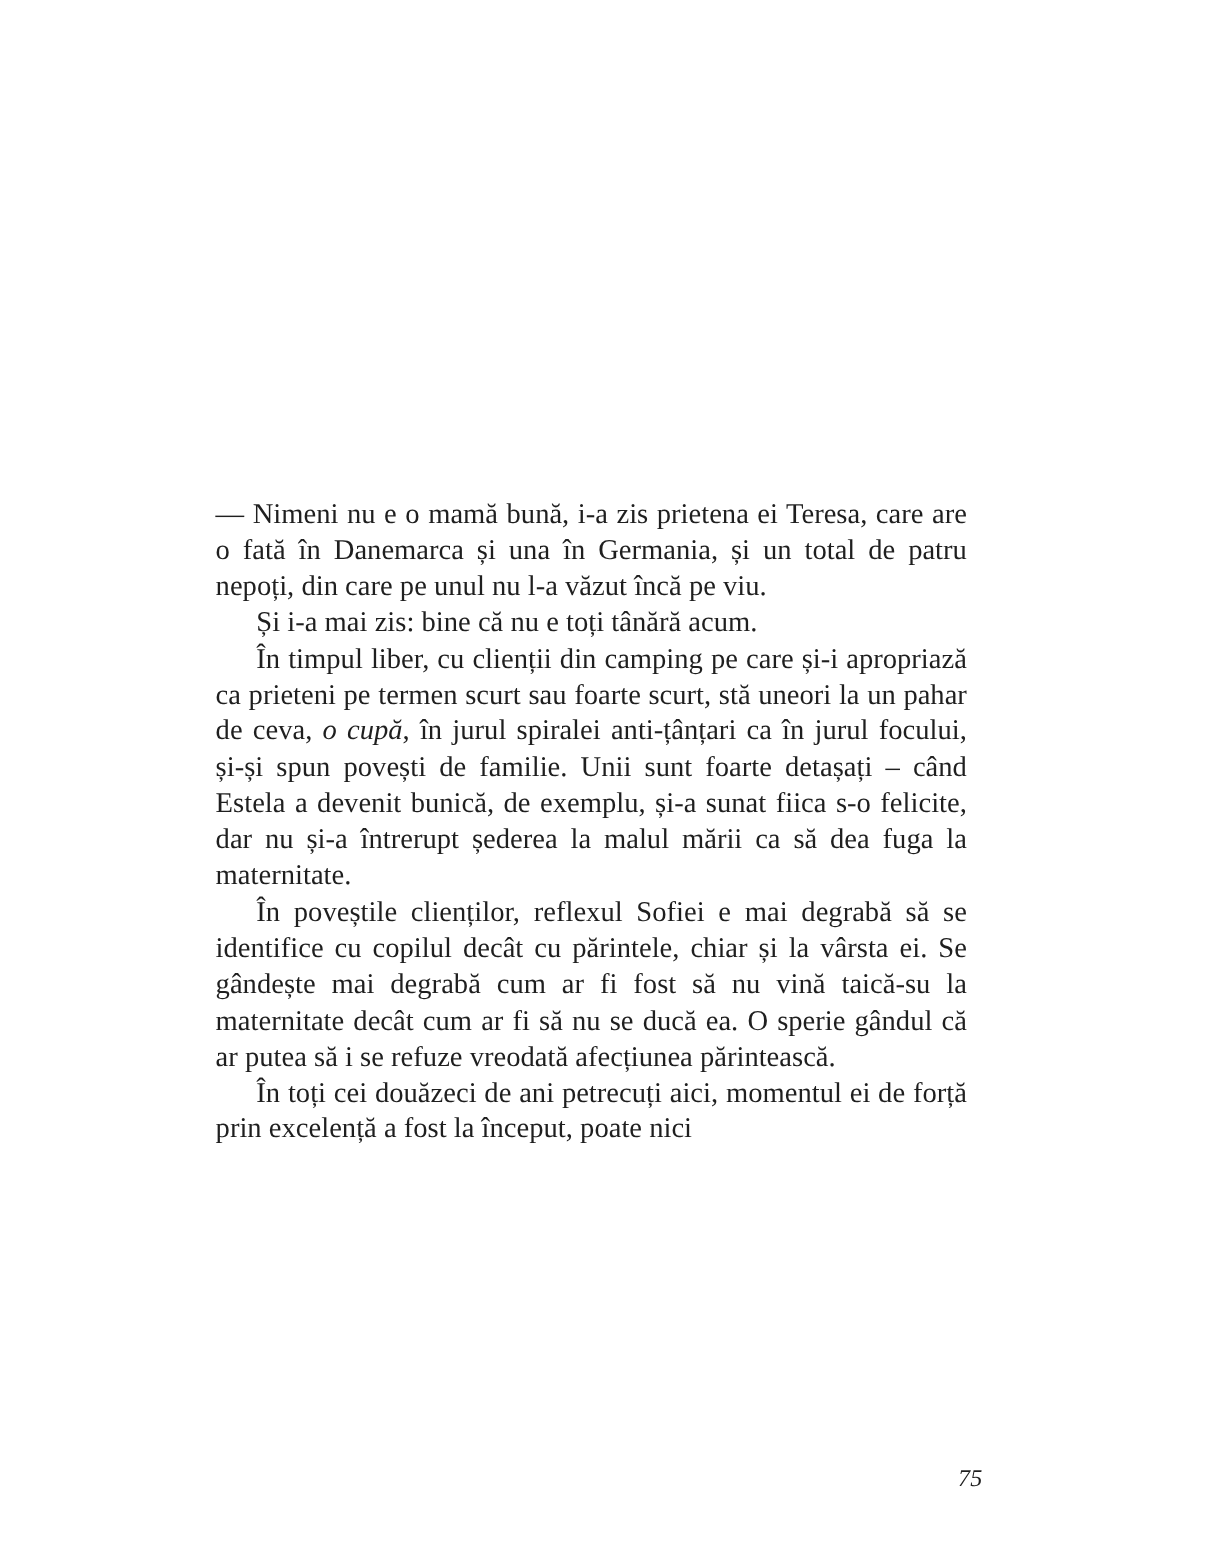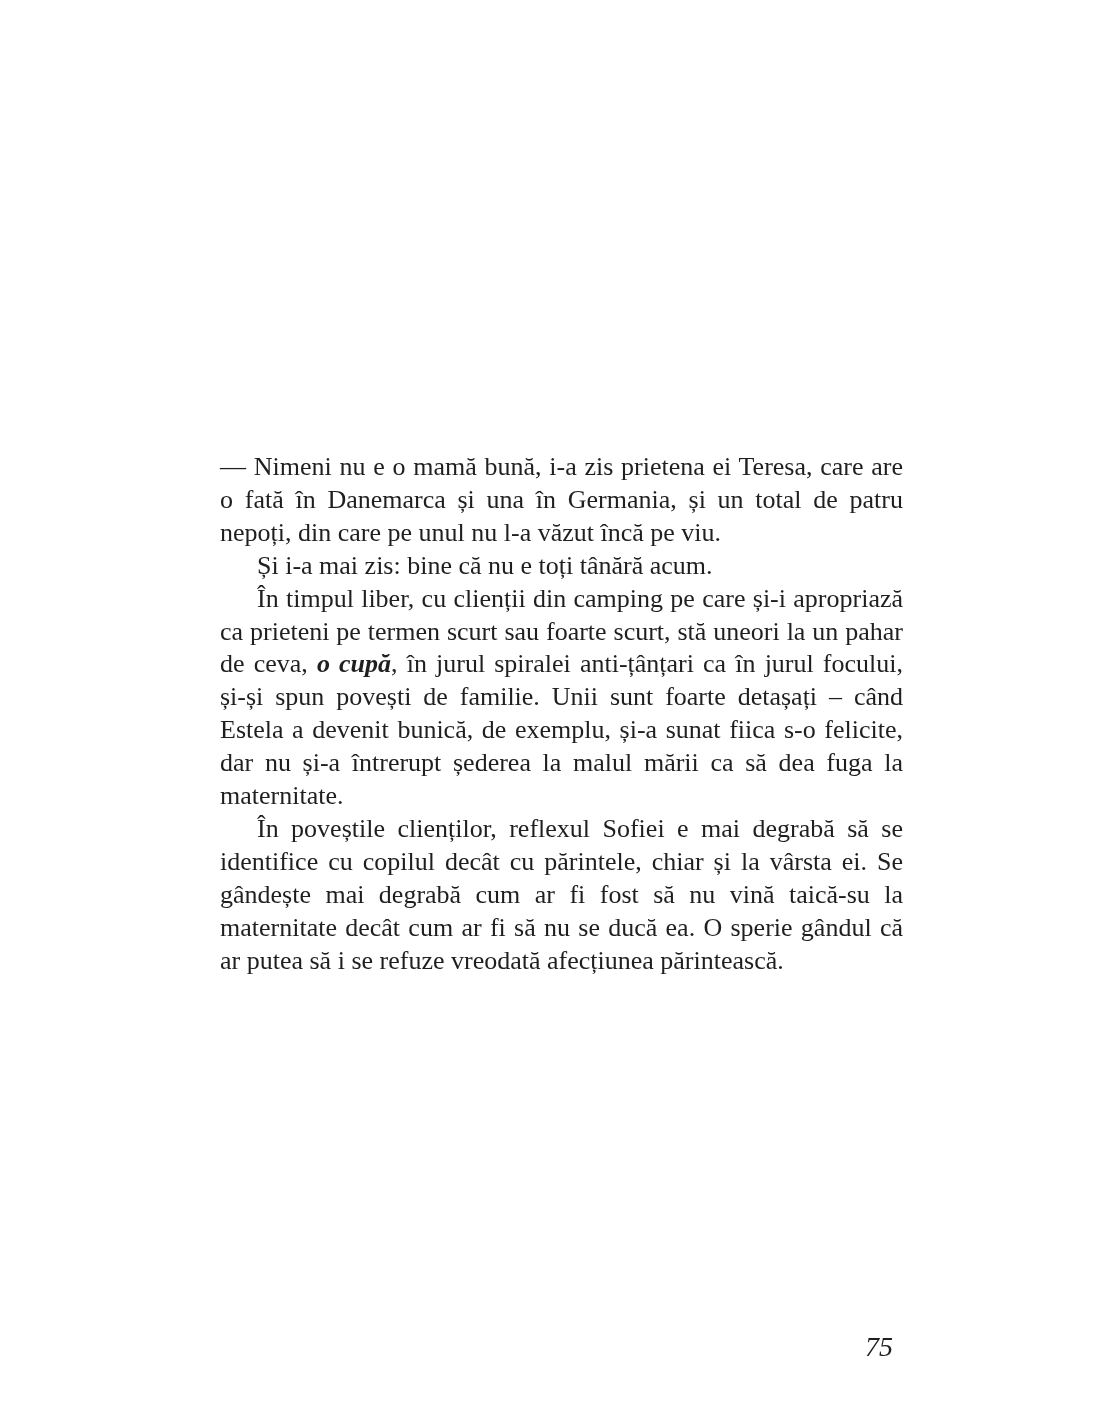--- a/index.html
+++ b/index.html
@@ -11,21 +11,21 @@
     position: relative;
     width: 1100px;
     height: 1422px;
     background: #ffffff;
     overflow: hidden;
     font-family: "Liberation Serif", serif;
     color: #1f1f1f;
   }
   .text-block {
     position: absolute;
-    left: 220px;
+    left: 196px;
     top: 451px;
     width: 683px;
     font-size: 26px;
     line-height: 32.9px;
     text-align: justify;
     text-justify: inter-word;
     color: #1f1f1f;
   }
   .text-block p {
     margin: 0;
@@ -34,35 +34,36 @@
   }
   .text-block p.no-indent {
     text-indent: 0;
   }
   .run-normal {
     font-style: normal;
     font-weight: normal;
   }
   .run-bold-italic {
     font-style: italic;
-    font-weight: bold;
+    font-weight: normal;
   }
   .page-number {
     position: absolute;
     top: 1331px;
     right: 207px;
-    font-size: 28px;
+    font-size: 22px;
     font-style: italic;
     color: #1f1f1f;
   }
 </style>
 </head>
 <body>
 
 <div class="page">
   <main class="text-block">
       <p class="no-indent"><span class="run-normal">— Nimeni nu e o mamă bună, i-a zis prietena ei Teresa, care are o fată în Danemarca și una în Germania, și un total de patru nepoți, din care pe unul nu l-a văzut încă pe viu.</span></p>
       <p class=""><span class="run-normal">Și i-a mai zis: bine că nu e toți tânără acum.</span></p>
       <p class=""><span class="run-normal">În timpul liber, cu clienții din camping pe care și-i apropriază ca prieteni pe termen scurt sau foarte scurt, stă uneori la un pahar de ceva, </span><span class="run-bold-italic">o cupă</span><span class="run-normal">, în jurul spiralei anti-țânțari ca în jurul focului, și-și spun povești de familie. Unii sunt foarte detașați – când Estela a devenit bunică, de exemplu, și-a sunat fiica s-o felicite, dar nu și-a întrerupt șederea la malul mării ca să dea fuga la maternitate.</span></p>
       <p class=""><span class="run-normal">În poveștile clienților, reflexul Sofiei e mai degrabă să se identifice cu copilul decât cu părintele, chiar și la vârsta ei. Se gândește mai degrabă cum ar fi fost să nu vină taică-su la maternitate decât cum ar fi să nu se ducă ea. O sperie gândul că ar putea să i se refuze vreodată afecțiunea părintească.</span></p>
+      <p class=""><span class="run-normal">În toți cei douăzeci de ani petrecuți aici, momentul ei de forță prin excelență a fost la început, poate nici</span></p>
     </main>
   <div class="page-number">75</div>
 </div>
 
 </body></html>

